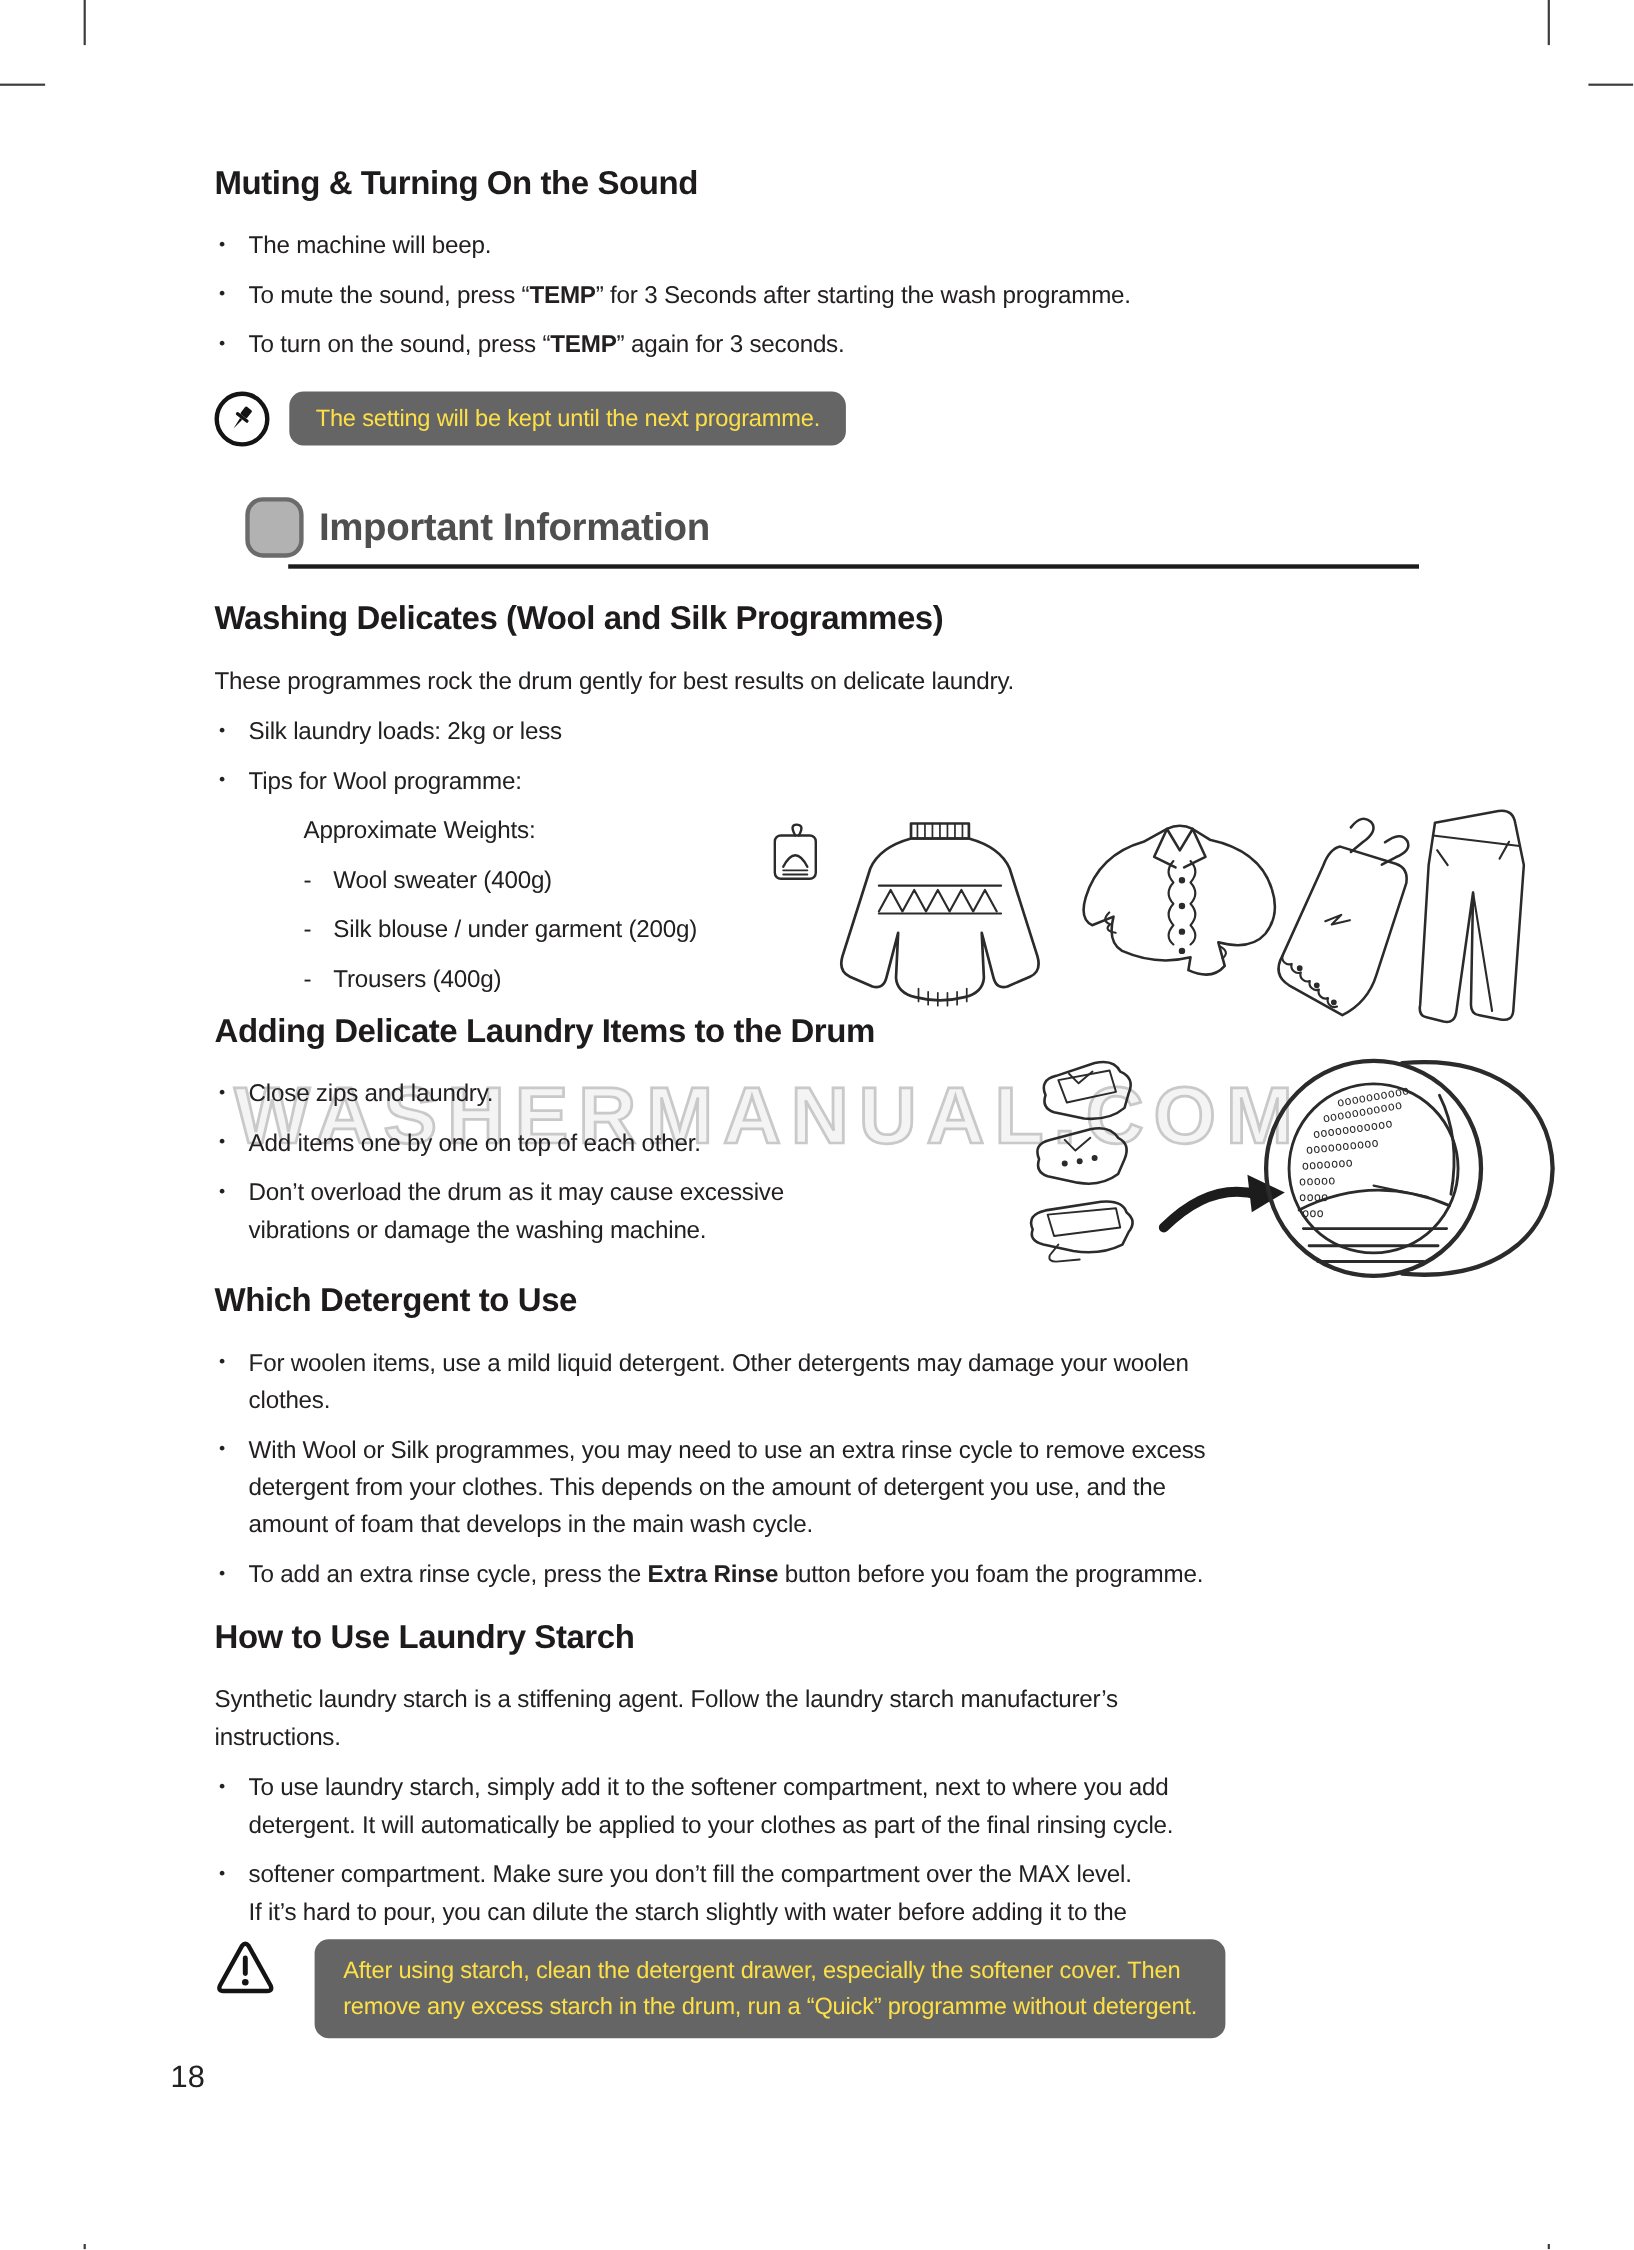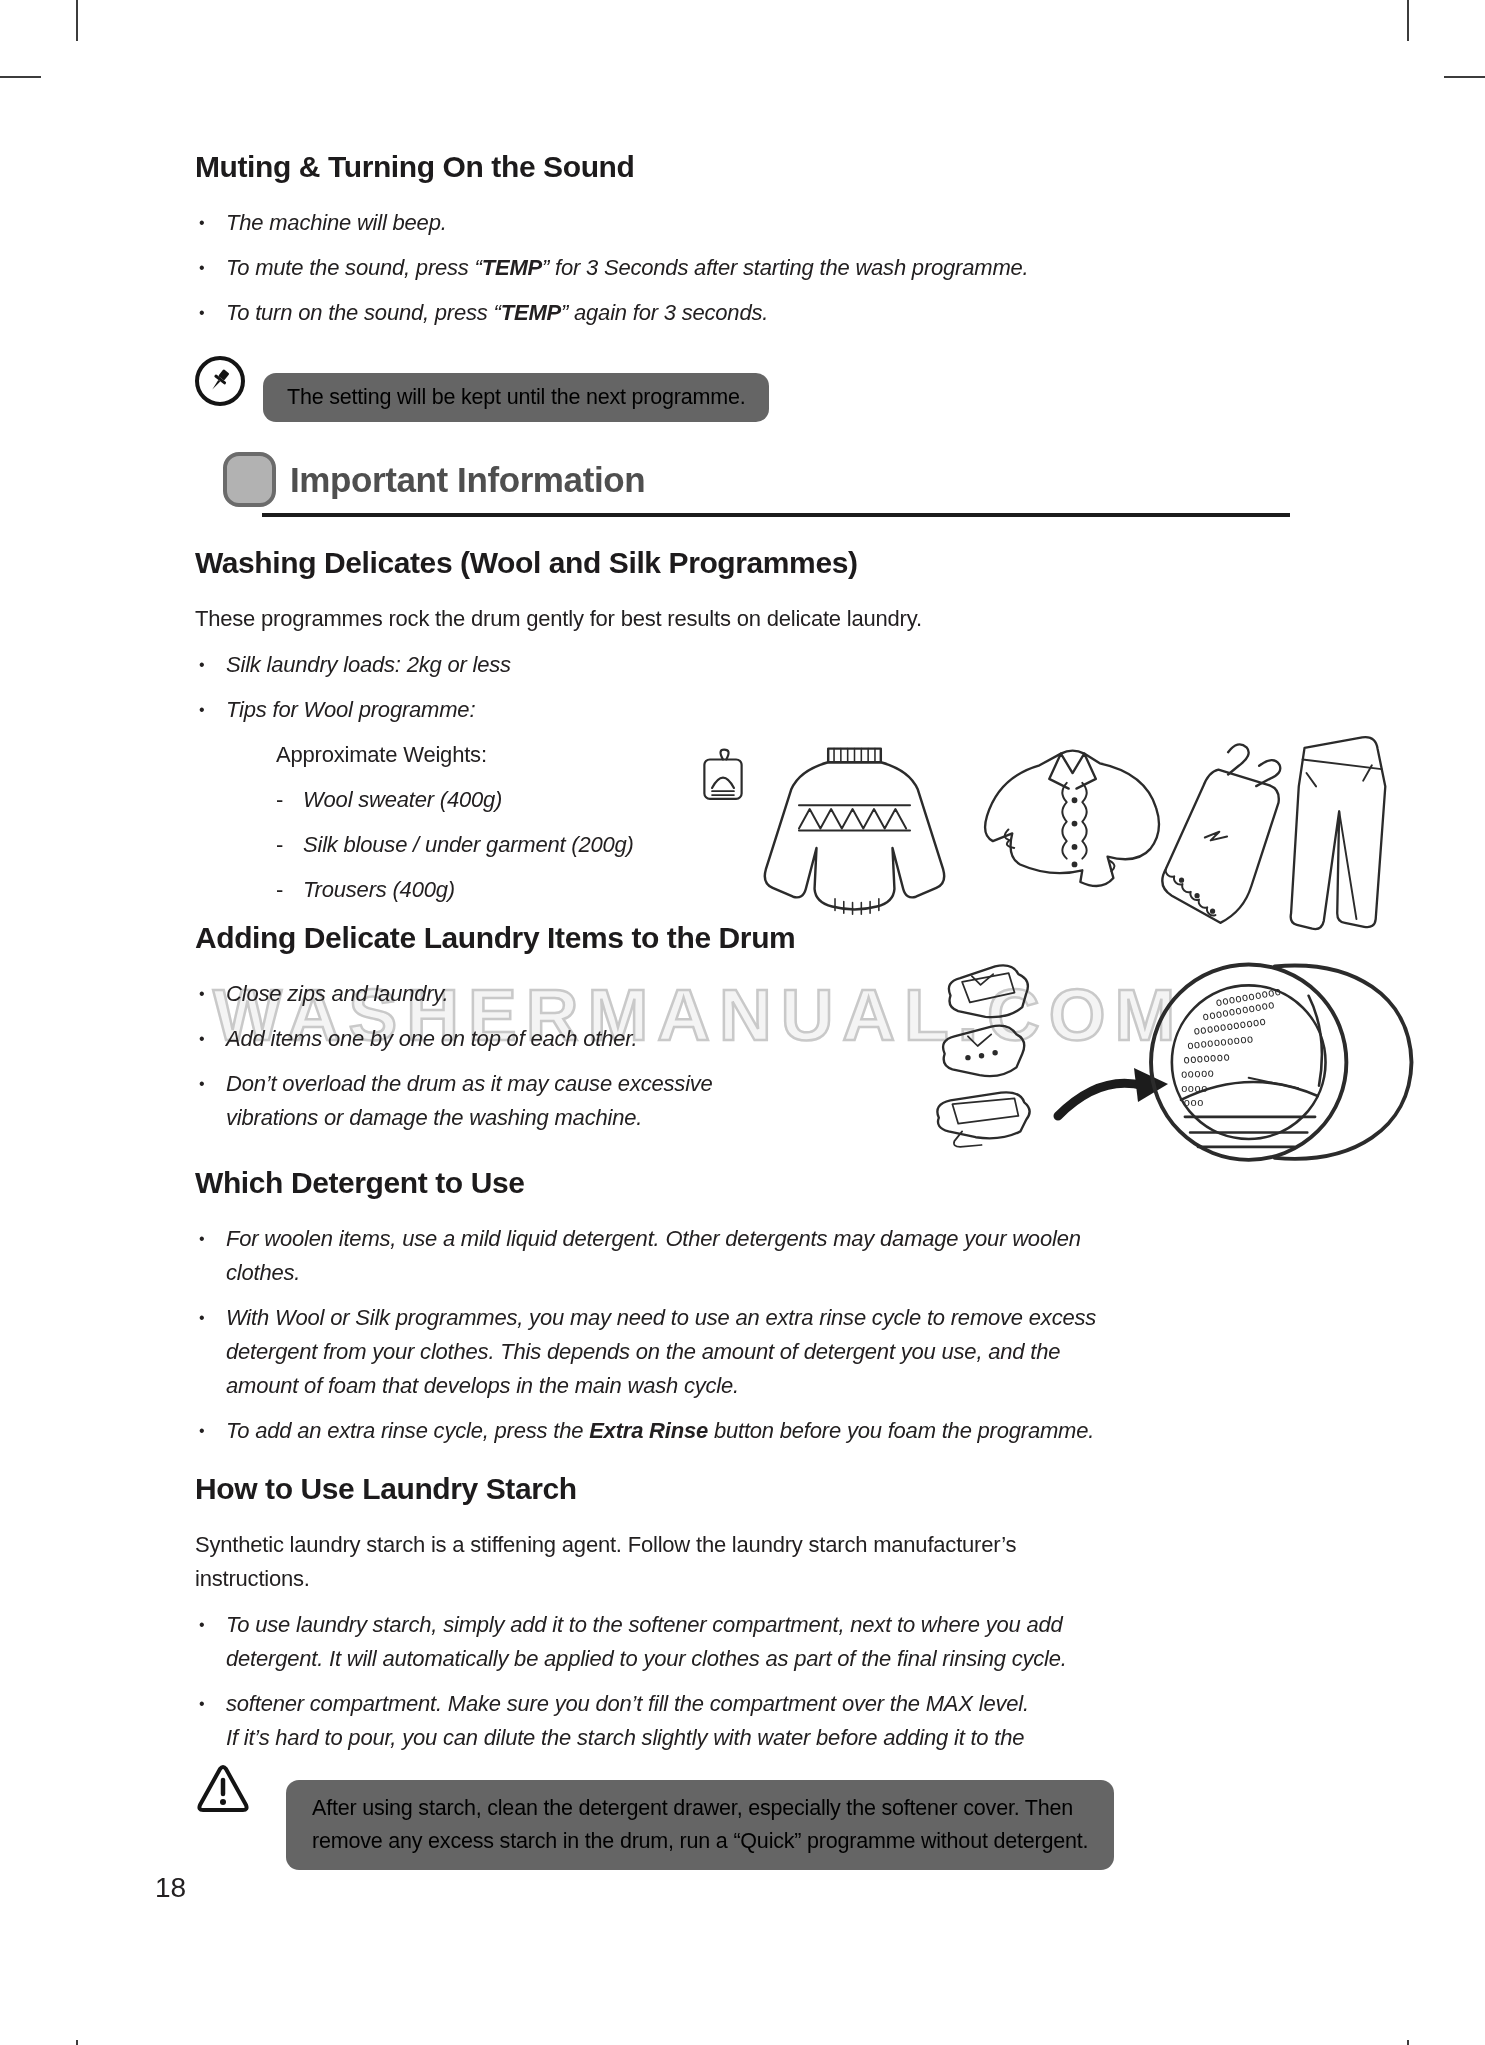--- a/index.html
+++ b/index.html
@@ -7,29 +7,29 @@
         font-family:"Liberation Sans",sans-serif;color:#232021;}
   .crop{position:absolute;background:#3c3c3c;}
   .watermark{position:absolute;top:973px;left:213px;z-index:1;font-size:73px;font-weight:700;
              letter-spacing:9px;color:#f4f4f4;-webkit-text-stroke:2.5px #c9c9c9;white-space:nowrap;}
   .sec{position:absolute;left:195px;width:1125px;z-index:2;}
   .sec-title{font-size:30px;font-weight:700;letter-spacing:-0.4px;margin:0 0 22px 0;color:#1d1b1c;}
   .pline{font-size:22px;line-height:34px;letter-spacing:-0.2px;white-space:nowrap;}
   .bullet{display:flex;margin:0 0 11px 0;}
   .bullet .mark{flex:none;width:27px;font-size:16px;line-height:34px;padding-left:4px;}
   .dash .mark{font-size:22px;padding-left:0;}
-  .txt{font-size:22px;line-height:34px;letter-spacing:-0.2px;font-style:italic;}
+  .txt{font-size:22px;line-height:34px;letter-spacing:-0.2px;}
   .txt .pline{margin:0;}
   .sub{margin-left:81px;}
   .noterow{position:absolute;z-index:2;display:flex;align-items:flex-start;}
   .pin-badge{flex:none;width:50px;height:50px;border:4px solid #141414;border-radius:50%;
              box-sizing:border-box;background:#fff;display:flex;align-items:center;justify-content:center;}
   .warn-badge{flex:none;width:56px;height:52px;display:flex;align-items:center;justify-content:center;}
-  .graybox{background:#656565;color:#000000;border-radius:13px;padding:8px 24px;
-           font-size:21.5px;line-height:33px;letter-spacing:-0.2px;margin-top:17px;}
+  .graybox{background:#656565;color:#fde047;border-radius:13px;padding:8px 24px;
+           font-size:21.5px;line-height:33px;letter-spacing:-0.2px;}
   .graybox .pline{font-size:21.5px;line-height:33px;}
   .imp-head{position:absolute;left:195px;z-index:2;width:1125px;}
   .imp-row{display:flex;align-items:center;margin-left:28px;}
   .imp-icon{flex:none;width:53px;height:55px;background:#b2b2b2;border:4px solid #6b6b6b;
             border-radius:16px;box-sizing:border-box;margin-right:14px;}
   .imp-title{font-size:35px;font-weight:700;letter-spacing:-0.4px;color:#4f4f4f;}
   .imp-rule{position:absolute;left:67px;top:61px;width:1028px;height:4px;background:#1c1c1c;}
   .illus{position:absolute;z-index:2;}
   .illus svg{display:block;}
   .pagenum{position:absolute;left:155px;top:1872px;z-index:2;font-size:28px;}

